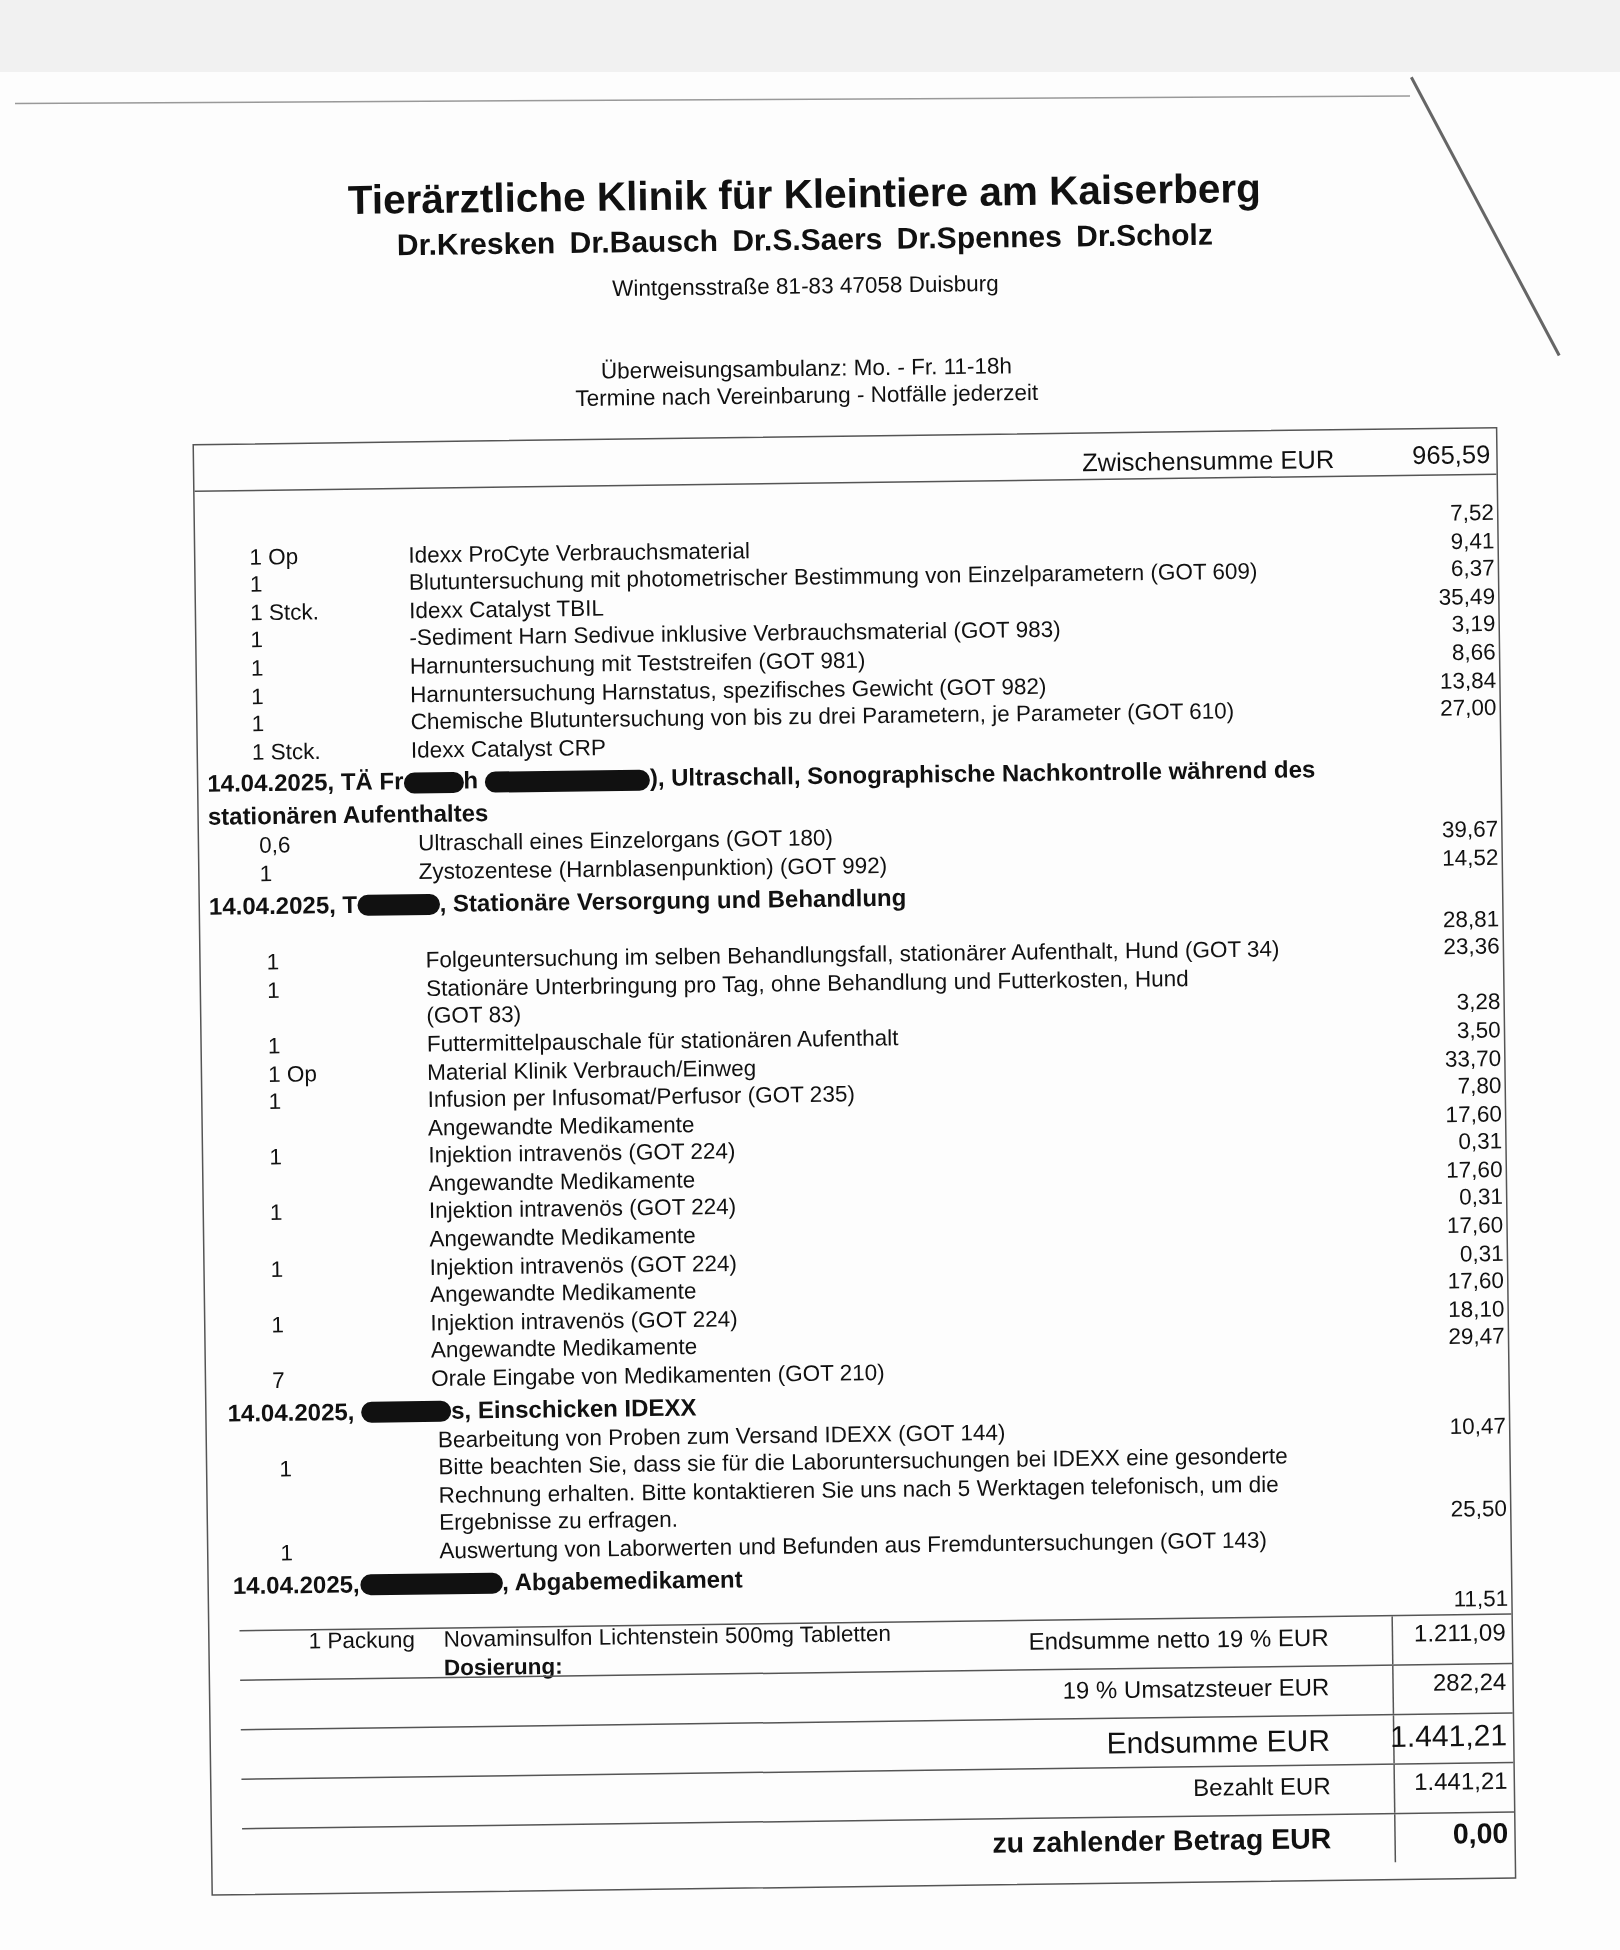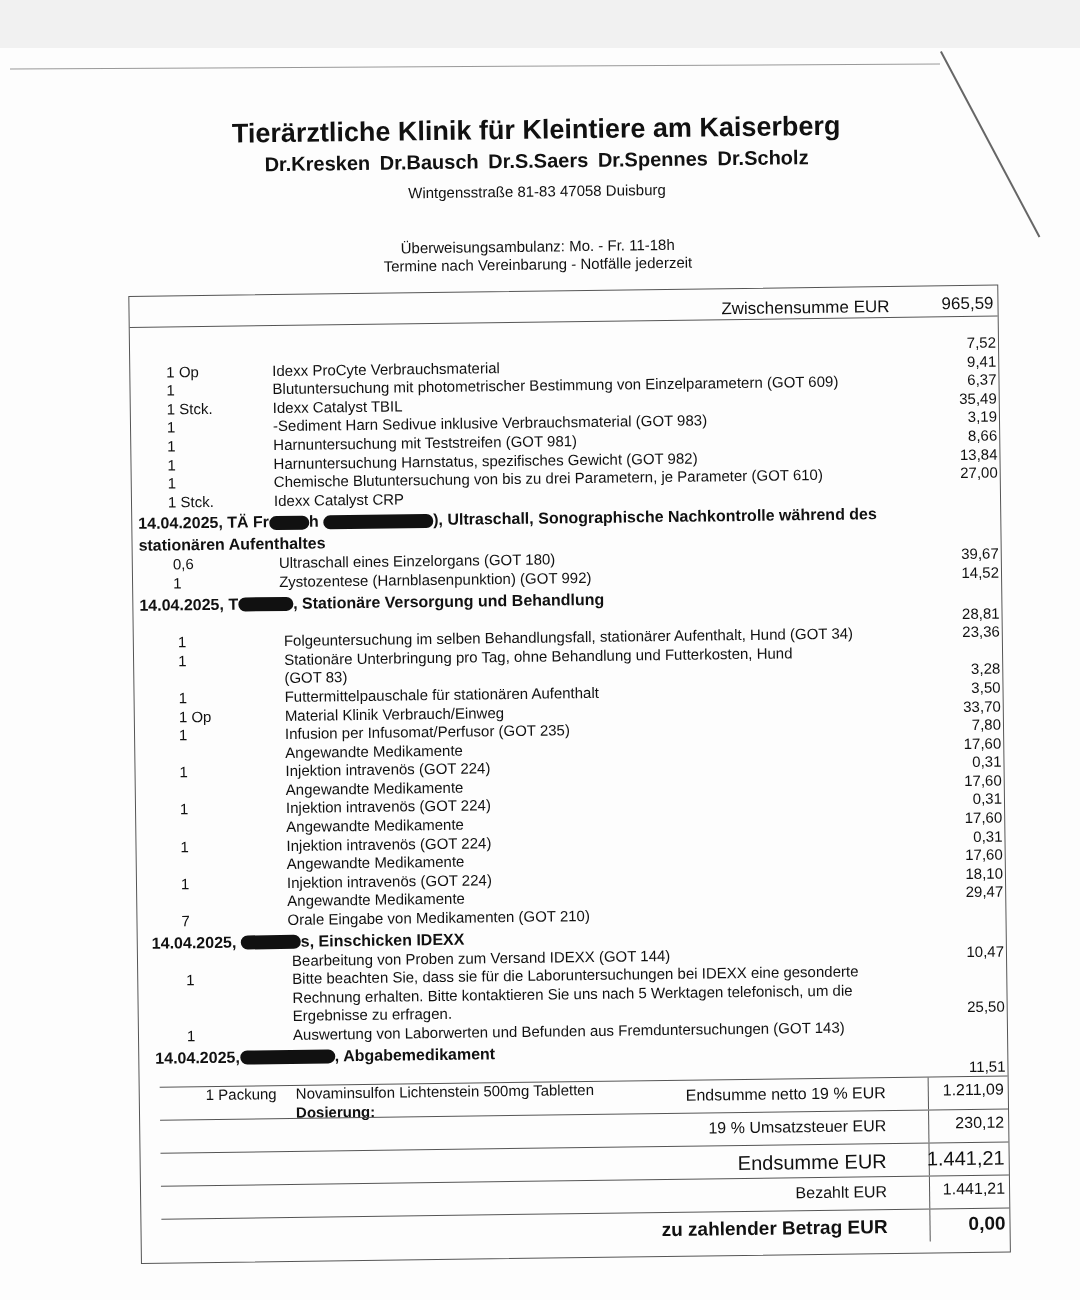--- a/index.html
+++ b/index.html
@@ -289,21 +289,21 @@
 
     <div class="totals" id="totals">
         <div class="trow ">
           <div class="vline"></div>
           <span class="l">Endsumme netto 19 % EUR</span>
           <span class="v">1.211,09</span>
         </div>
         <div class="trow ">
           <div class="vline"></div>
           <span class="l">19 % Umsatzsteuer EUR</span>
-          <span class="v">230,12</span>
+          <span class="v">282,24</span>
         </div>
         <div class="trow big">
           <div class="vline"></div>
           <span class="l">Endsumme EUR</span>
           <span class="v">1.441,21</span>
         </div>
         <div class="trow ">
           <div class="vline"></div>
           <span class="l">Bezahlt EUR</span>
           <span class="v">1.441,21</span>

